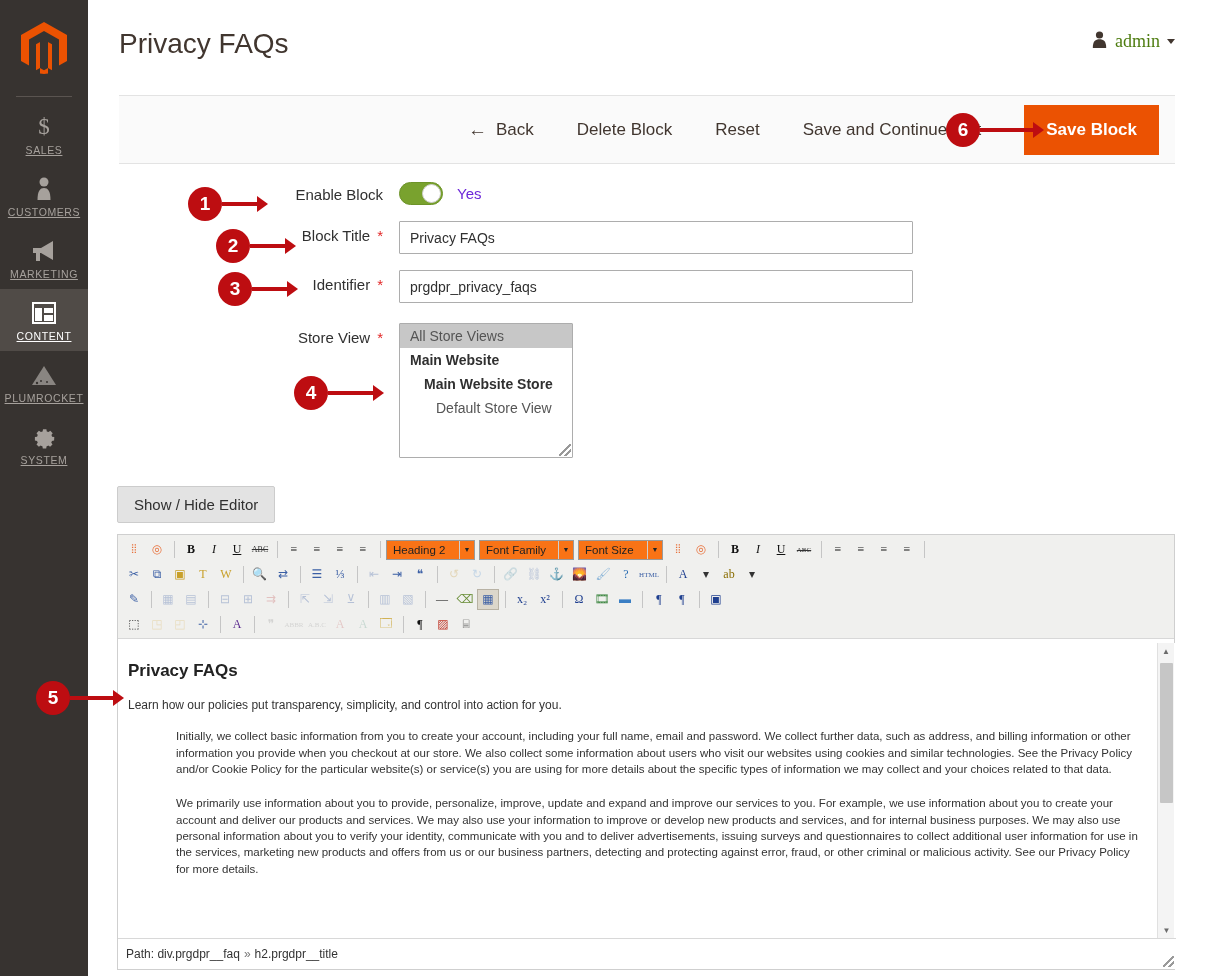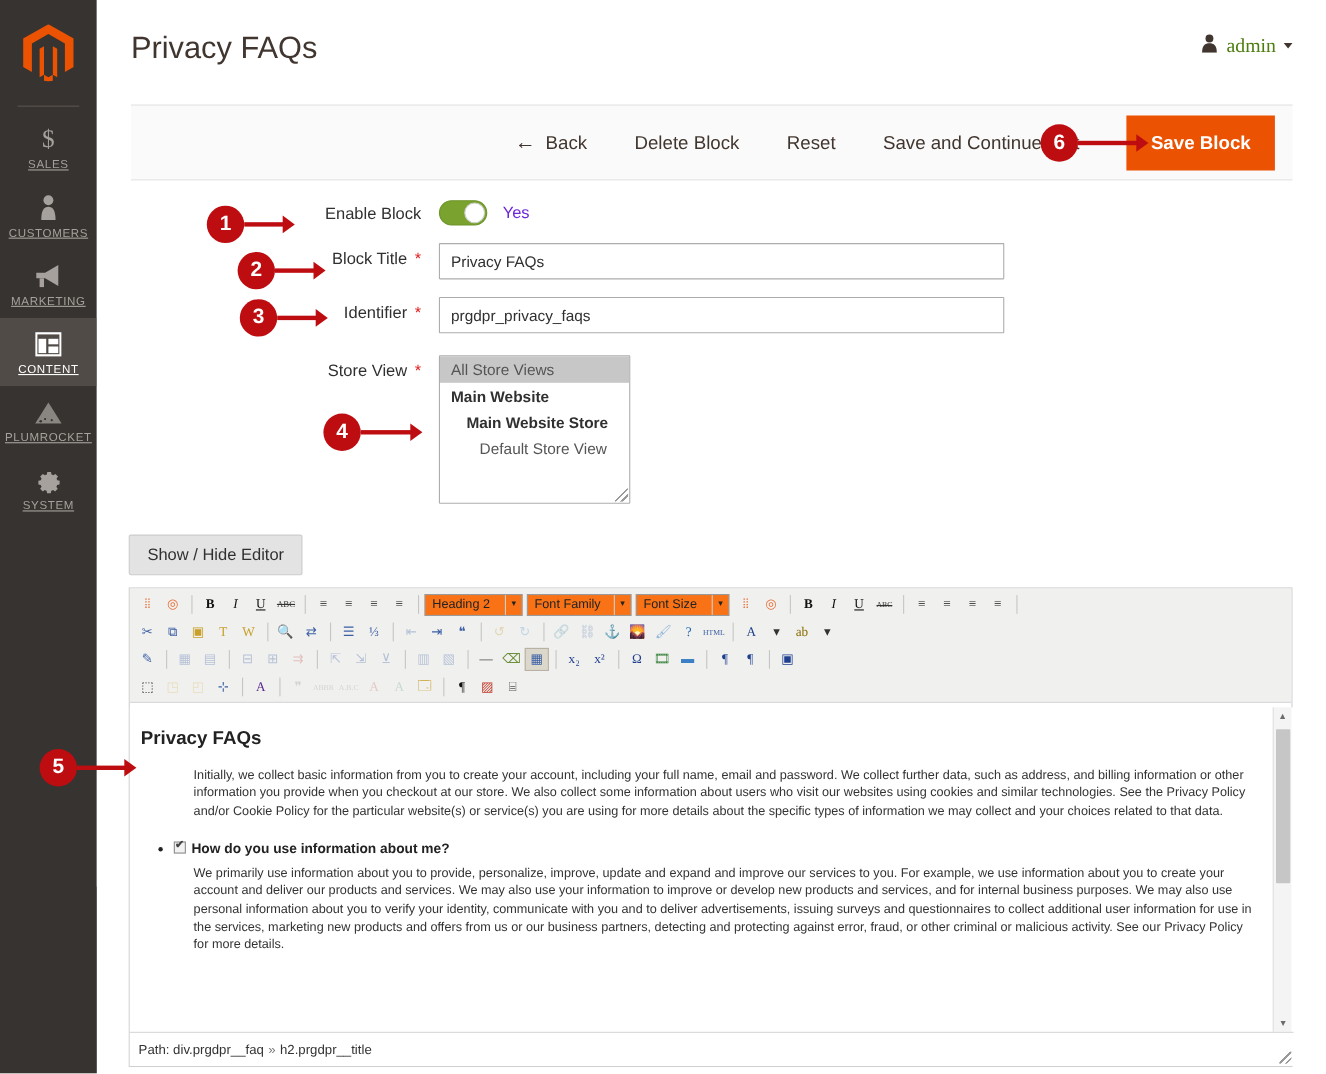--- a/index.html
+++ b/index.html
@@ -488,28 +488,24 @@
           <div class="tsep"></div>
           <div class="tbtn" style="color: rgb(17, 17, 17);">¶</div>
           <div class="tbtn" style="color: rgb(192, 57, 43);">▨</div>
           <div class="tbtn" style="color: rgb(85, 85, 85);">⌸</div>
         </div>
     </div>
 
     <div class="ed-body">
       <div class="ed-content">
         <div class="ed-h2">Privacy FAQs</div>
+        <p class="ed-p">Learn how our policies put transparency, simplicity, and control into action for you.</p>
 
         <p class="ed-ans">Initially, we collect basic information from you to create your account, including your full name, email and password. We collect further data, such as address, and billing information or other information you provide when you checkout at our store. We also collect some information about users who visit our websites using cookies and similar technologies. See the Privacy Policy and/or Cookie Policy for the particular website(s) or service(s) you are using for more details about the specific types of information we may collect and your choices related to that data.</p>
 
-        <ul class="ed-ul">
-          <li class="ed-li">
-            <span class="cb"></span><span>How do you use information about me?</span>
-          </li>
-        </ul>
         <p class="ed-ans">We primarily use information about you to provide, personalize, improve, update and expand and improve our services to you. For example, we use information about you to create your account and deliver our products and services. We may also use your information to improve or develop new products and services, and for internal business purposes. We may also use personal information about you to verify your identity, communicate with you and to deliver advertisements, issuing surveys and questionnaires to collect additional user information for use in the services, marketing new products and offers from us or our business partners, detecting and protecting against error, fraud, or other criminal or malicious activity. See our Privacy Policy for more details.</p>
       </div>
     </div>
 
     <div class="ed-scroll">
       <div class="sc-arrow">▲</div>
       <div class="sc-thumb"></div>
       <div class="sc-arrow bot">▼</div>
     </div>
 

